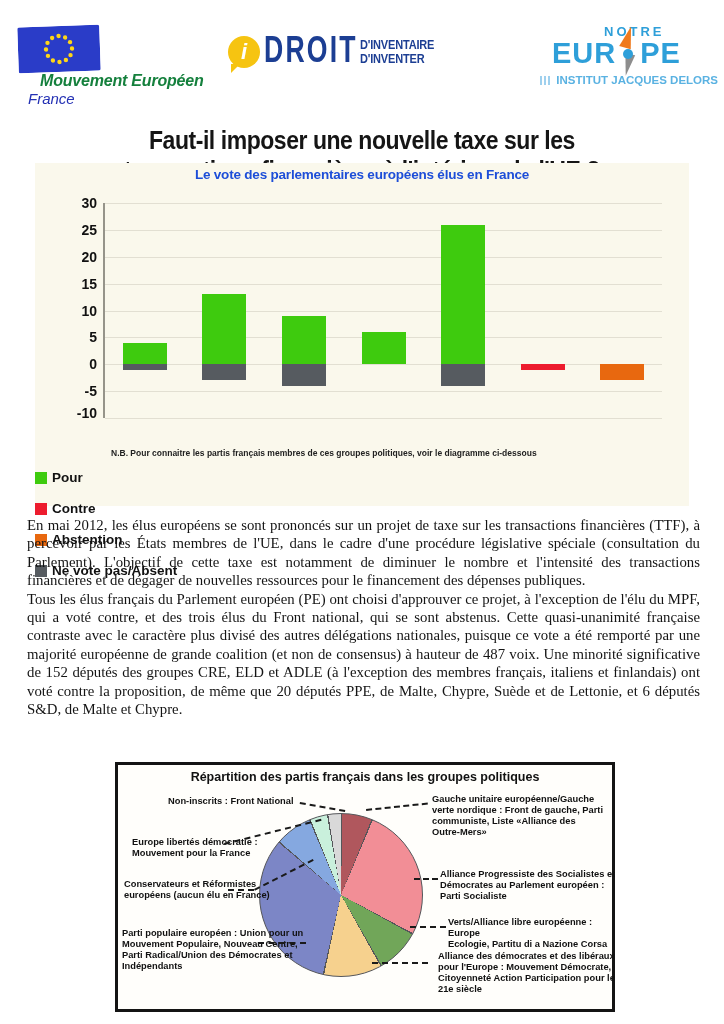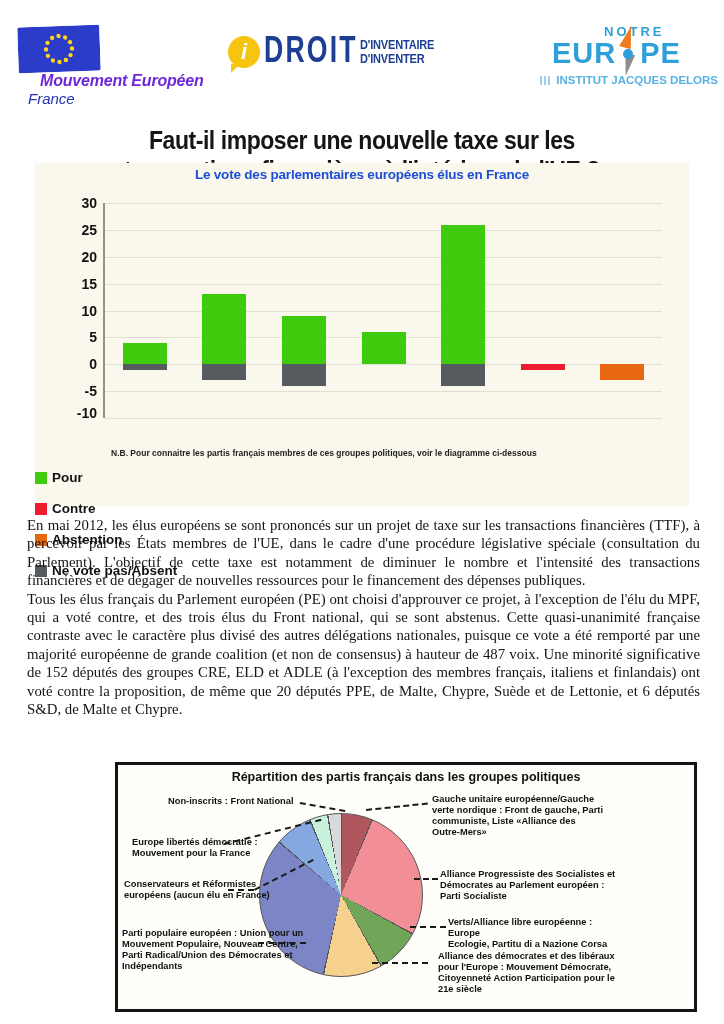--- a/index.html
+++ b/index.html
@@ -2,21 +2,21 @@
 <html><head>
 <meta charset="utf-8">
 <style>
   html,body{margin:0;padding:0;}
   .page{position:relative;width:724px;height:1024px;background:#ffffff;overflow:hidden;
         font-family:"Liberation Sans",sans-serif;color:#141414;}
 
   
   .logo-me{position:absolute;left:16px;top:24px;width:210px;height:82px;}
   .eu-flag{position:absolute;left:2px;top:2px;transform:rotate(-2deg);}
-  .me-name{position:absolute;left:24px;top:48px;font-size:16px;font-weight:bold;font-style:italic;color:#6d28d9;letter-spacing:-0.2px;}
+  .me-name{position:absolute;left:24px;top:48px;font-size:16px;font-weight:bold;font-style:italic;color:#15803d;letter-spacing:-0.2px;}
   .me-country{position:absolute;left:12px;top:66px;font-size:15px;font-style:italic;color:#2431b4;}
 
   .logo-droit{position:absolute;left:228px;top:32px;width:215px;height:48px;}
   .droit-icon{position:absolute;left:0;top:4px;width:32px;height:32px;border-radius:50%;background:#f6c411;
               color:#fff;font-weight:bold;font-style:italic;font-size:22px;text-align:center;line-height:32px;}
   .droit-icon::after{content:"";position:absolute;left:3px;bottom:-5px;width:0;height:0;
               border-left:9px solid #f6c411;border-bottom:9px solid transparent;}
   .droit-word{position:absolute;left:36px;top:-2px;font-size:37px;font-weight:bold;color:#1c3e93;
               letter-spacing:3px;transform:scaleX(.72);transform-origin:left top;line-height:40px;}
   .droit-sub{position:absolute;left:132px;top:6px;color:#1c3e93;font-weight:bold;font-size:12.5px;line-height:14px;
@@ -55,21 +55,21 @@
           font-size:13.5px;font-weight:bold;color:#111;flex-direction:column;}
   .legend-item{display:flex;align-items:center;gap:5px;}
   .legend-swatch{width:12px;height:12px;}
 
   
   .bodytext{position:absolute;left:27px;top:516px;width:673px;font-family:"Liberation Serif",serif;
             font-size:14.8px;line-height:18.4px;text-align:justify;color:#141414;}
   .bodytext p{margin:0;}
 
   
-  .pie-box{position:absolute;left:115px;top:762px;width:582px;height:250px;border:3px solid #141414;
+  .pie-box{position:absolute;left:115px;top:762px;width:500px;height:250px;border:3px solid #141414;
            background:#fffefb;box-sizing:border-box;}
   .pie-title{position:absolute;top:5px;width:100%;text-align:center;font-size:12.5px;font-weight:bold;
            line-height:15px;color:#111;}
   #pie{position:absolute;left:141px;top:48px;width:162px;height:162px;border-radius:50%;border:1px solid #55565a;}
   .callout{position:absolute;font-size:9.3px;font-weight:bold;line-height:11px;color:#111;white-space:pre-line;}
   .c-ni{left:50px;top:31px;}
   .c-eld{left:14px;top:72px;}
   .c-ecr{left:6px;top:114px;}
   .c-ppe{left:4px;top:163px;}
   .c-gue{left:314px;top:29px;width:182px;}

